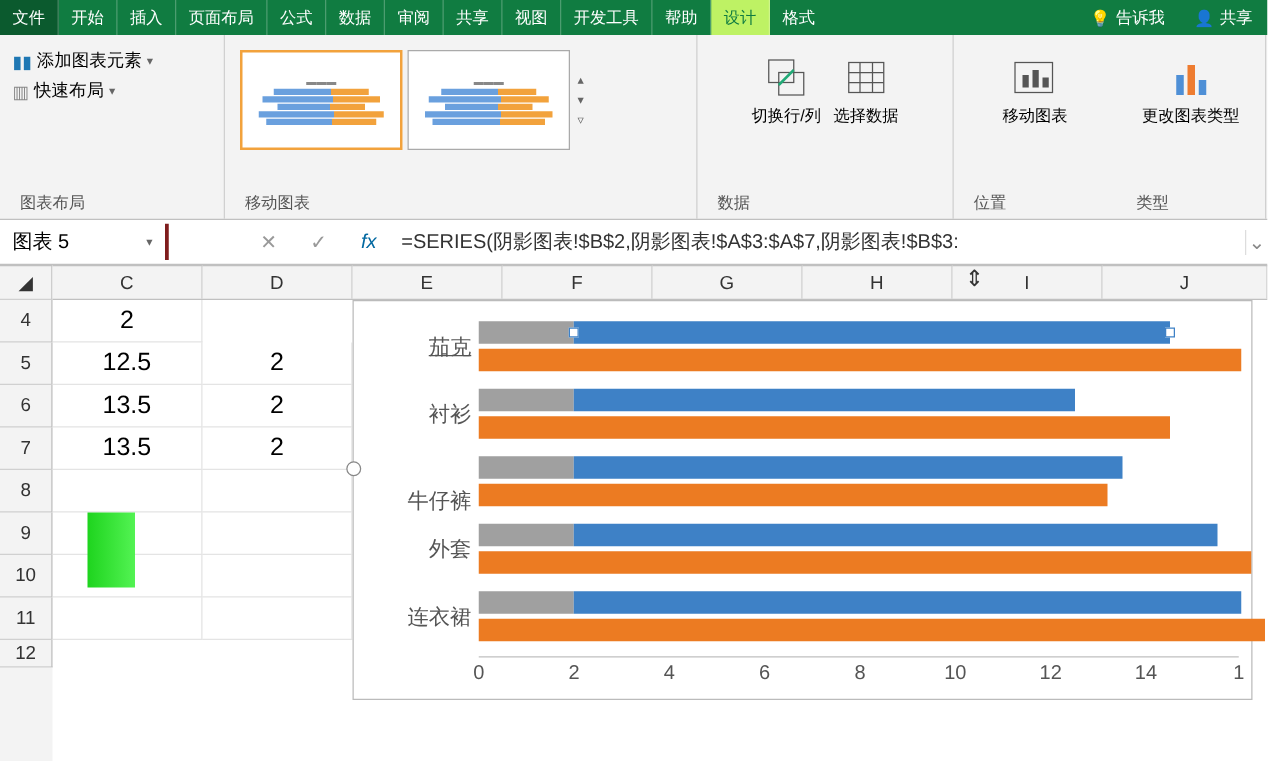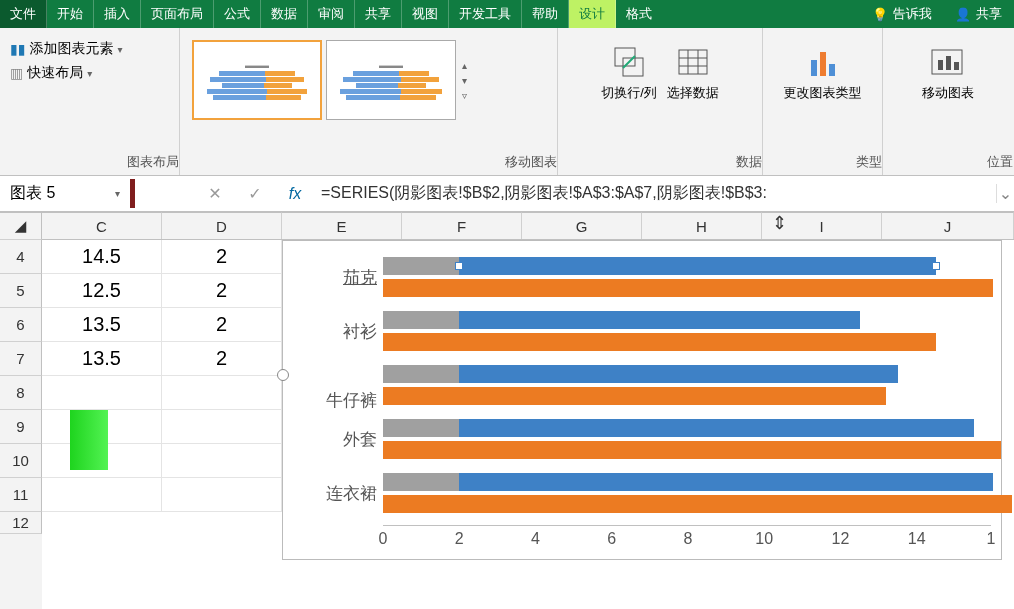--- a/index.html
+++ b/index.html
@@ -10,38 +10,38 @@
   .tab { padding: 5px 10px; border-right: 1px solid rgba(255,255,255,0.25); cursor: pointer; }
   .tab.active { background: #bef264; color: #107c41; }
   .tab.bold { background: #0b5a2e; }
   .spacer { flex: 1; }
   .tell { display: flex; align-items: center; gap: 4px; padding: 0 12px; }
   .share { display: flex; align-items: center; gap: 4px; padding: 0 12px; }
 
   
   .ribbon { display: flex; height: 148px; background: #f3f3f3; border-bottom: 1px solid #c0c0c0; }
   .group { border-right: 1px solid #d0d0d0; display: flex; flex-direction: column; justify-content: space-between; padding: 4px 0 0 0;}
-  .group-label { text-align: right; font-size: 13px; color: #555; padding: 2px 0 4px; }
+  .group-label { text-align: left; font-size: 13px; color: #555; padding: 2px 16px 4px; }
   .group-body { flex: 1; display: flex; align-items: flex-start; padding: 4px 10px; gap: 10px; }
 
   .layout-btns { display: flex; flex-direction: column; gap: 6px; font-size: 14px; padding-top: 4px;}
   .layout-btn { display: flex; align-items: center; gap: 4px; cursor: pointer; }
   .drop { font-size: 10px; color: #666; }
 
   .vstack { display: flex; flex-direction: column; align-items: center; gap: 2px; font-size: 13px; padding-top:6px; cursor:pointer;}
   .color-swatch { width: 28px; height: 28px; position: relative; }
   .dot { position:absolute; width:10px; height:10px; border-radius:50%; }
 
   .style-thumb { width: 130px; height: 80px; border: 1px solid #aaa; background: #fff; margin: 4px 2px; display:flex; flex-direction:column; align-items:center; justify-content:center; gap:1px; cursor:pointer;}
   .style-thumb.sel { border: 2px solid #f2a23c; }
   .mini-bar { height: 5px; background: linear-gradient(to right,#6aa0de 60%,#f2a23c 60%); }
 
   
   .fxbar { display: flex; align-items: center; height: 36px; border-bottom: 1px solid #c0c0c0; background: #fff; font-size: 16px;}
-  .namebox { width: 135px; border-right: 5px solid #7f1d1d; padding: 4px 10px; display:flex; justify-content:space-between; align-items:center;}
+  .namebox { width: 135px; border-right: 3px solid #7f1d1d; padding: 4px 10px; display:flex; justify-content:space-between; align-items:center;}
   .fxbtn { width: 40px; text-align: center; color: #999; }
   .fxfield { flex:1; padding: 0 6px; color:#333; white-space:nowrap; overflow:hidden;}
   .fxdrop { width:18px; border-left:1px solid #ddd; text-align:center; color:#888;}
 
   
   .sheet { display: flex; height: calc(609px - 28px - 148px - 36px); }
   .rowhdrs { width: 42px; background: #f3f3f3; }
   .rowhdr { height: 34px; border-bottom:1px solid #d0d0d0; border-right:1px solid #c0c0c0; display:flex; align-items:center; justify-content:center; font-size:15px; color:#333;}
   .rowhdr.first { height: 28px; border-top:1px solid #c0c0c0;}
   .cols { flex:1; display:flex; flex-direction:column; }
@@ -160,47 +160,47 @@
             <line x1="6" y1="24" x2="34" y2="24" stroke="#555"></line>
             <line x1="15" y1="8" x2="15" y2="32" stroke="#555"></line>
             <line x1="25" y1="8" x2="25" y2="32" stroke="#555"></line>
           </svg>
         <span>选择数据</span>
       </div>
     </div>
     <div class="group-label">数据</div>
   </div>
 
-  <div class="group" style="width:120px">
-    <div class="group-body" style="justify-content:center">
-      <div class="vstack">
-        <svg width="40" height="40">
-            <rect x="8" y="18" width="6" height="16" fill="#4e8fd6"></rect>
-            <rect x="17" y="10" width="6" height="24" fill="#ee7c30"></rect>
-            <rect x="26" y="22" width="6" height="12" fill="#4e8fd6"></rect>
-          </svg>
-        <span style="text-align:center">更改图表类型</span>
-      </div>
-    </div>
-    <div class="group-label">类型</div>
-  </div>
-
   <div class="group" style="width:130px;border-right:none">
     <div class="group-body" style="justify-content:center">
       <div class="vstack">
         <svg width="44" height="40">
             <rect x="6" y="8" width="30" height="24" fill="none" stroke="#555"></rect>
             <rect x="12" y="18" width="5" height="10" fill="#555"></rect>
             <rect x="20" y="14" width="5" height="14" fill="#555"></rect>
             <rect x="28" y="20" width="5" height="8" fill="#555"></rect>
           </svg>
         <span>移动图表</span>
       </div>
     </div>
     <div class="group-label">位置</div>
+  </div>
+
+  <div class="group" style="width:120px">
+    <div class="group-body" style="justify-content:center">
+      <div class="vstack">
+        <svg width="40" height="40">
+            <rect x="8" y="18" width="6" height="16" fill="#4e8fd6"></rect>
+            <rect x="17" y="10" width="6" height="24" fill="#ee7c30"></rect>
+            <rect x="26" y="22" width="6" height="12" fill="#4e8fd6"></rect>
+          </svg>
+        <span style="text-align:center">更改图表类型</span>
+      </div>
+    </div>
+    <div class="group-label">类型</div>
   </div>
 </div>
 
 <div class="fxbar">
   <div class="namebox">
     <span>图表 5</span>
     <span class="drop">▾</span>
   </div>
   <div style="width:60px"></div>
   <div class="fxbtn">✕</div>
@@ -230,21 +230,20 @@
       <div class="colhdr">D</div>
       <div class="colhdr">E</div>
       <div class="colhdr">F</div>
       <div class="colhdr">G</div>
       <div class="colhdr">H</div>
       <div class="colhdr">I</div>
       <div class="colhdr" style="flex:1">J</div>
     </div>
     <div class="gridbody">
       <div class="cellrow">
-          <div class="cell">14.5</div>
           <div class="cell">2</div>
         </div>
       <div class="cellrow">
           <div class="cell">12.5</div>
           <div class="cell">2</div>
         </div>
       <div class="cellrow">
           <div class="cell">13.5</div>
           <div class="cell">2</div>
         </div>

